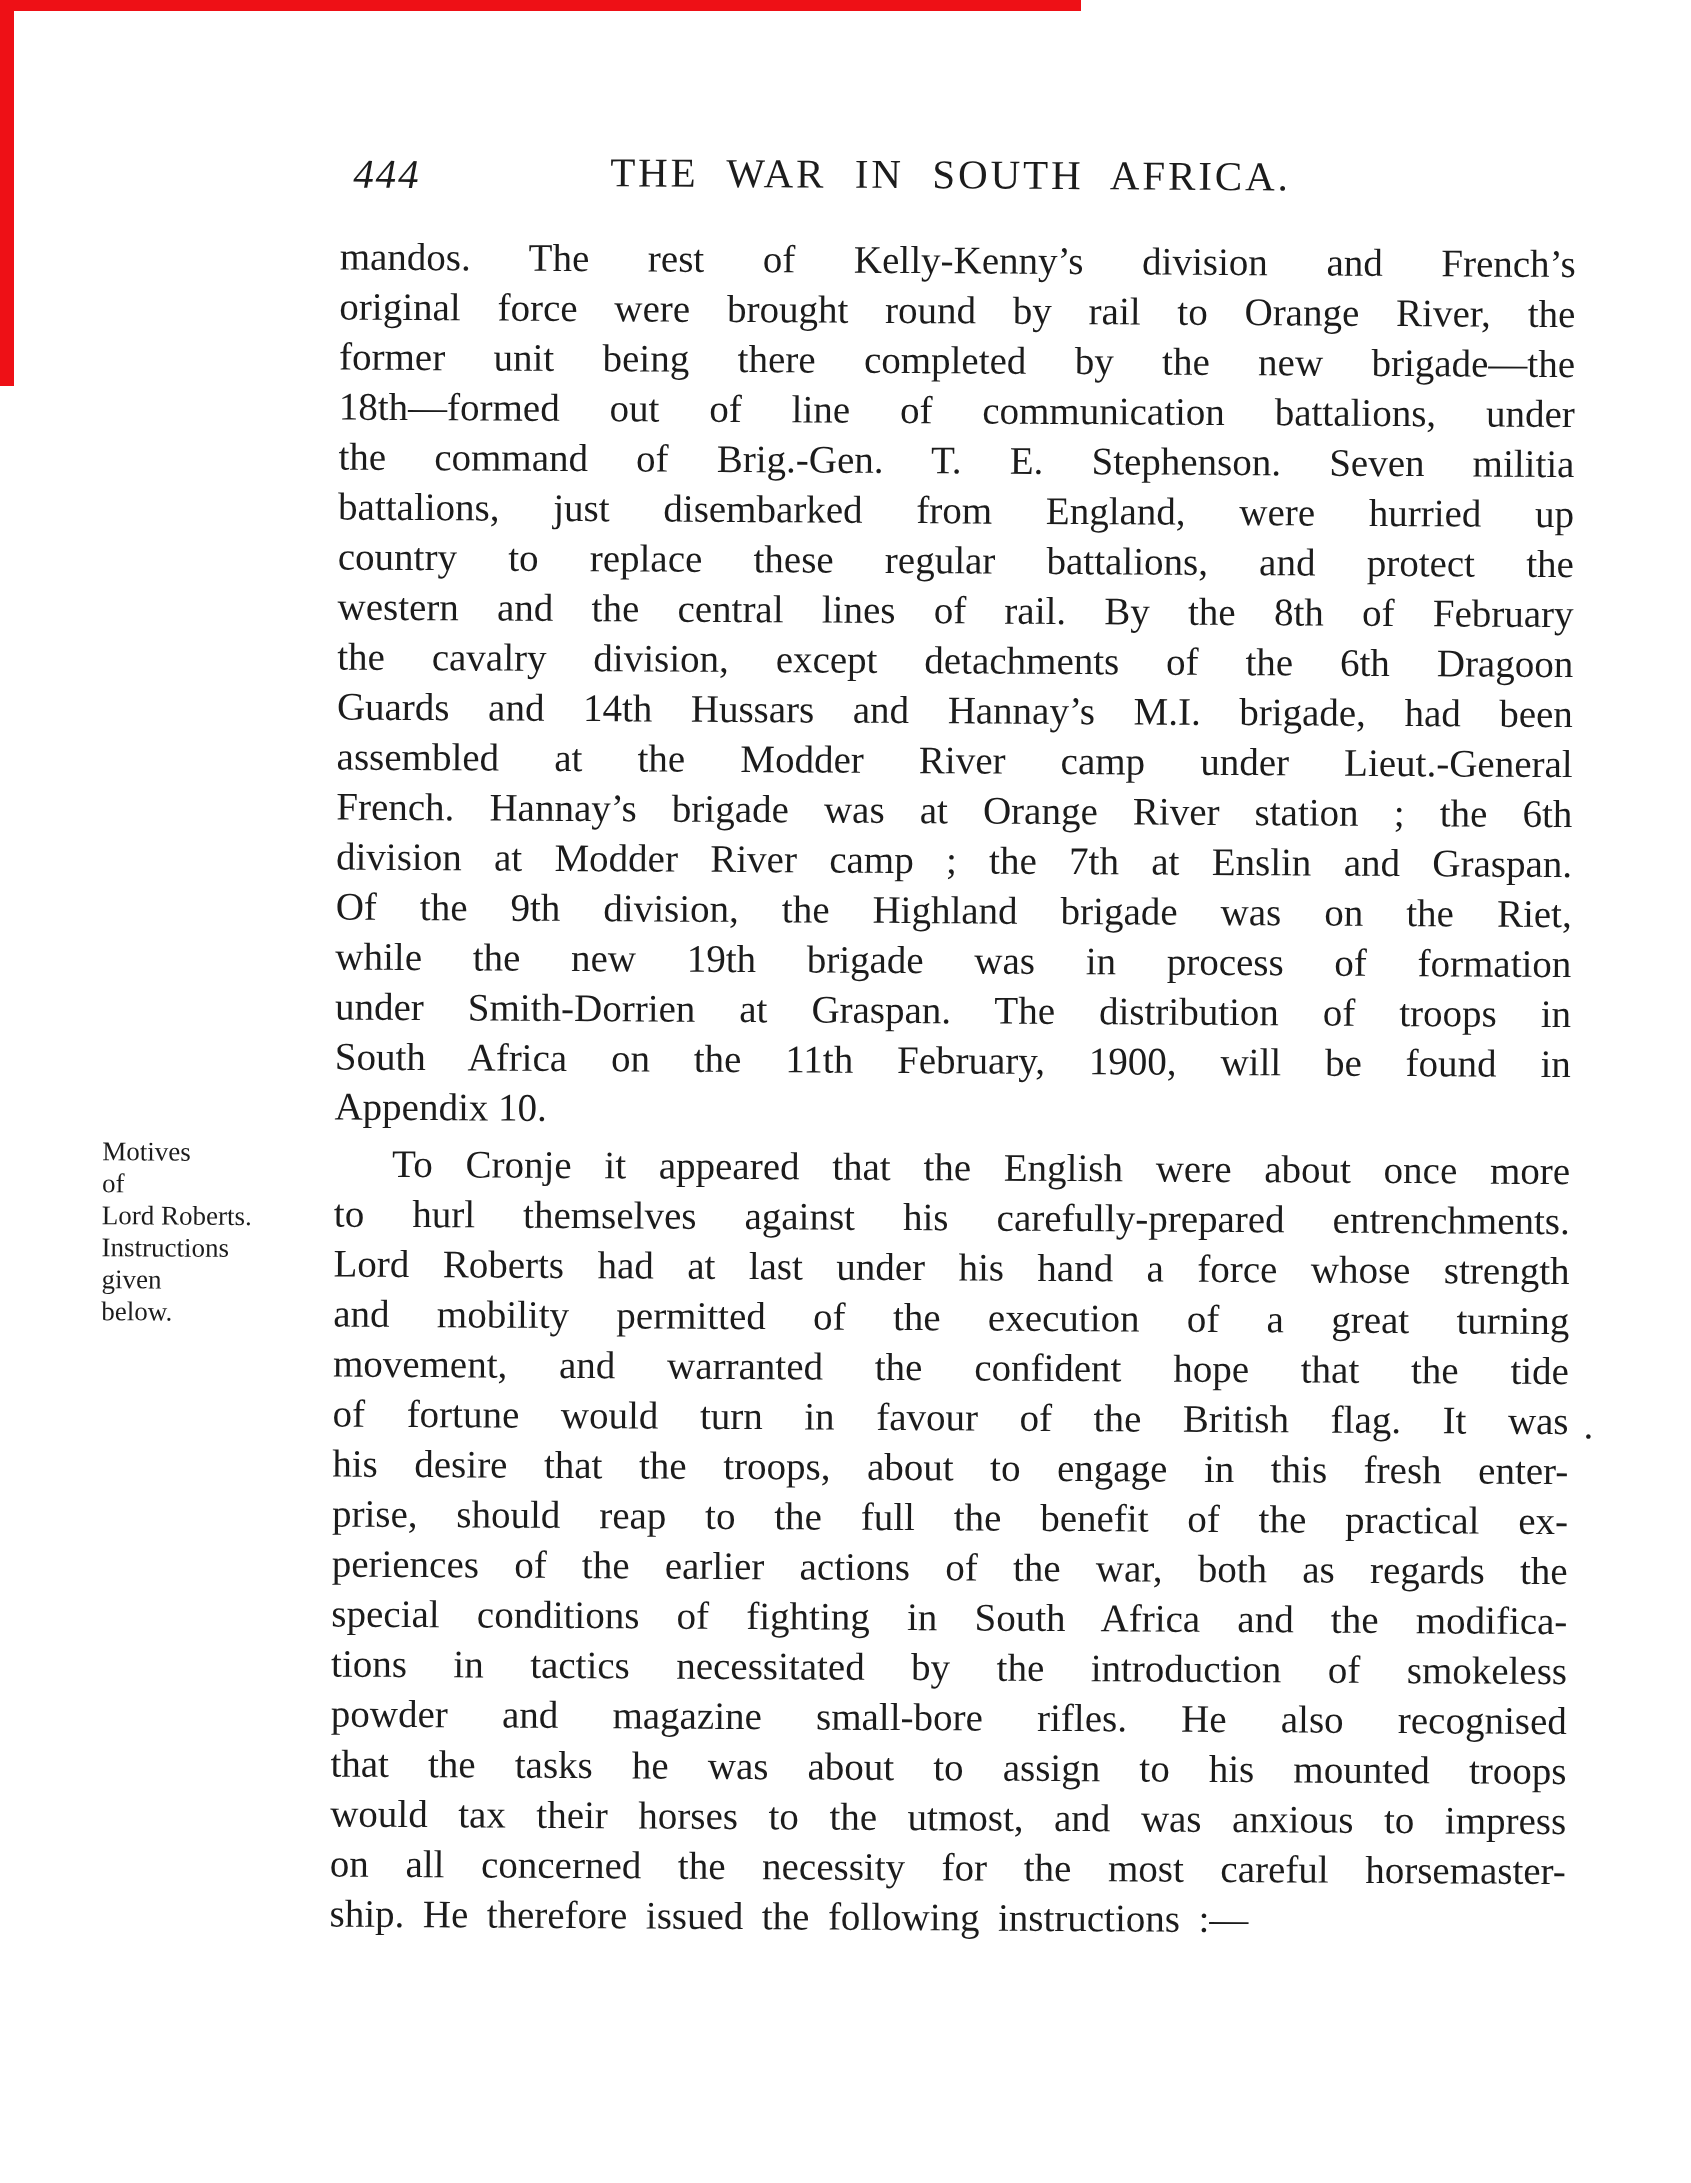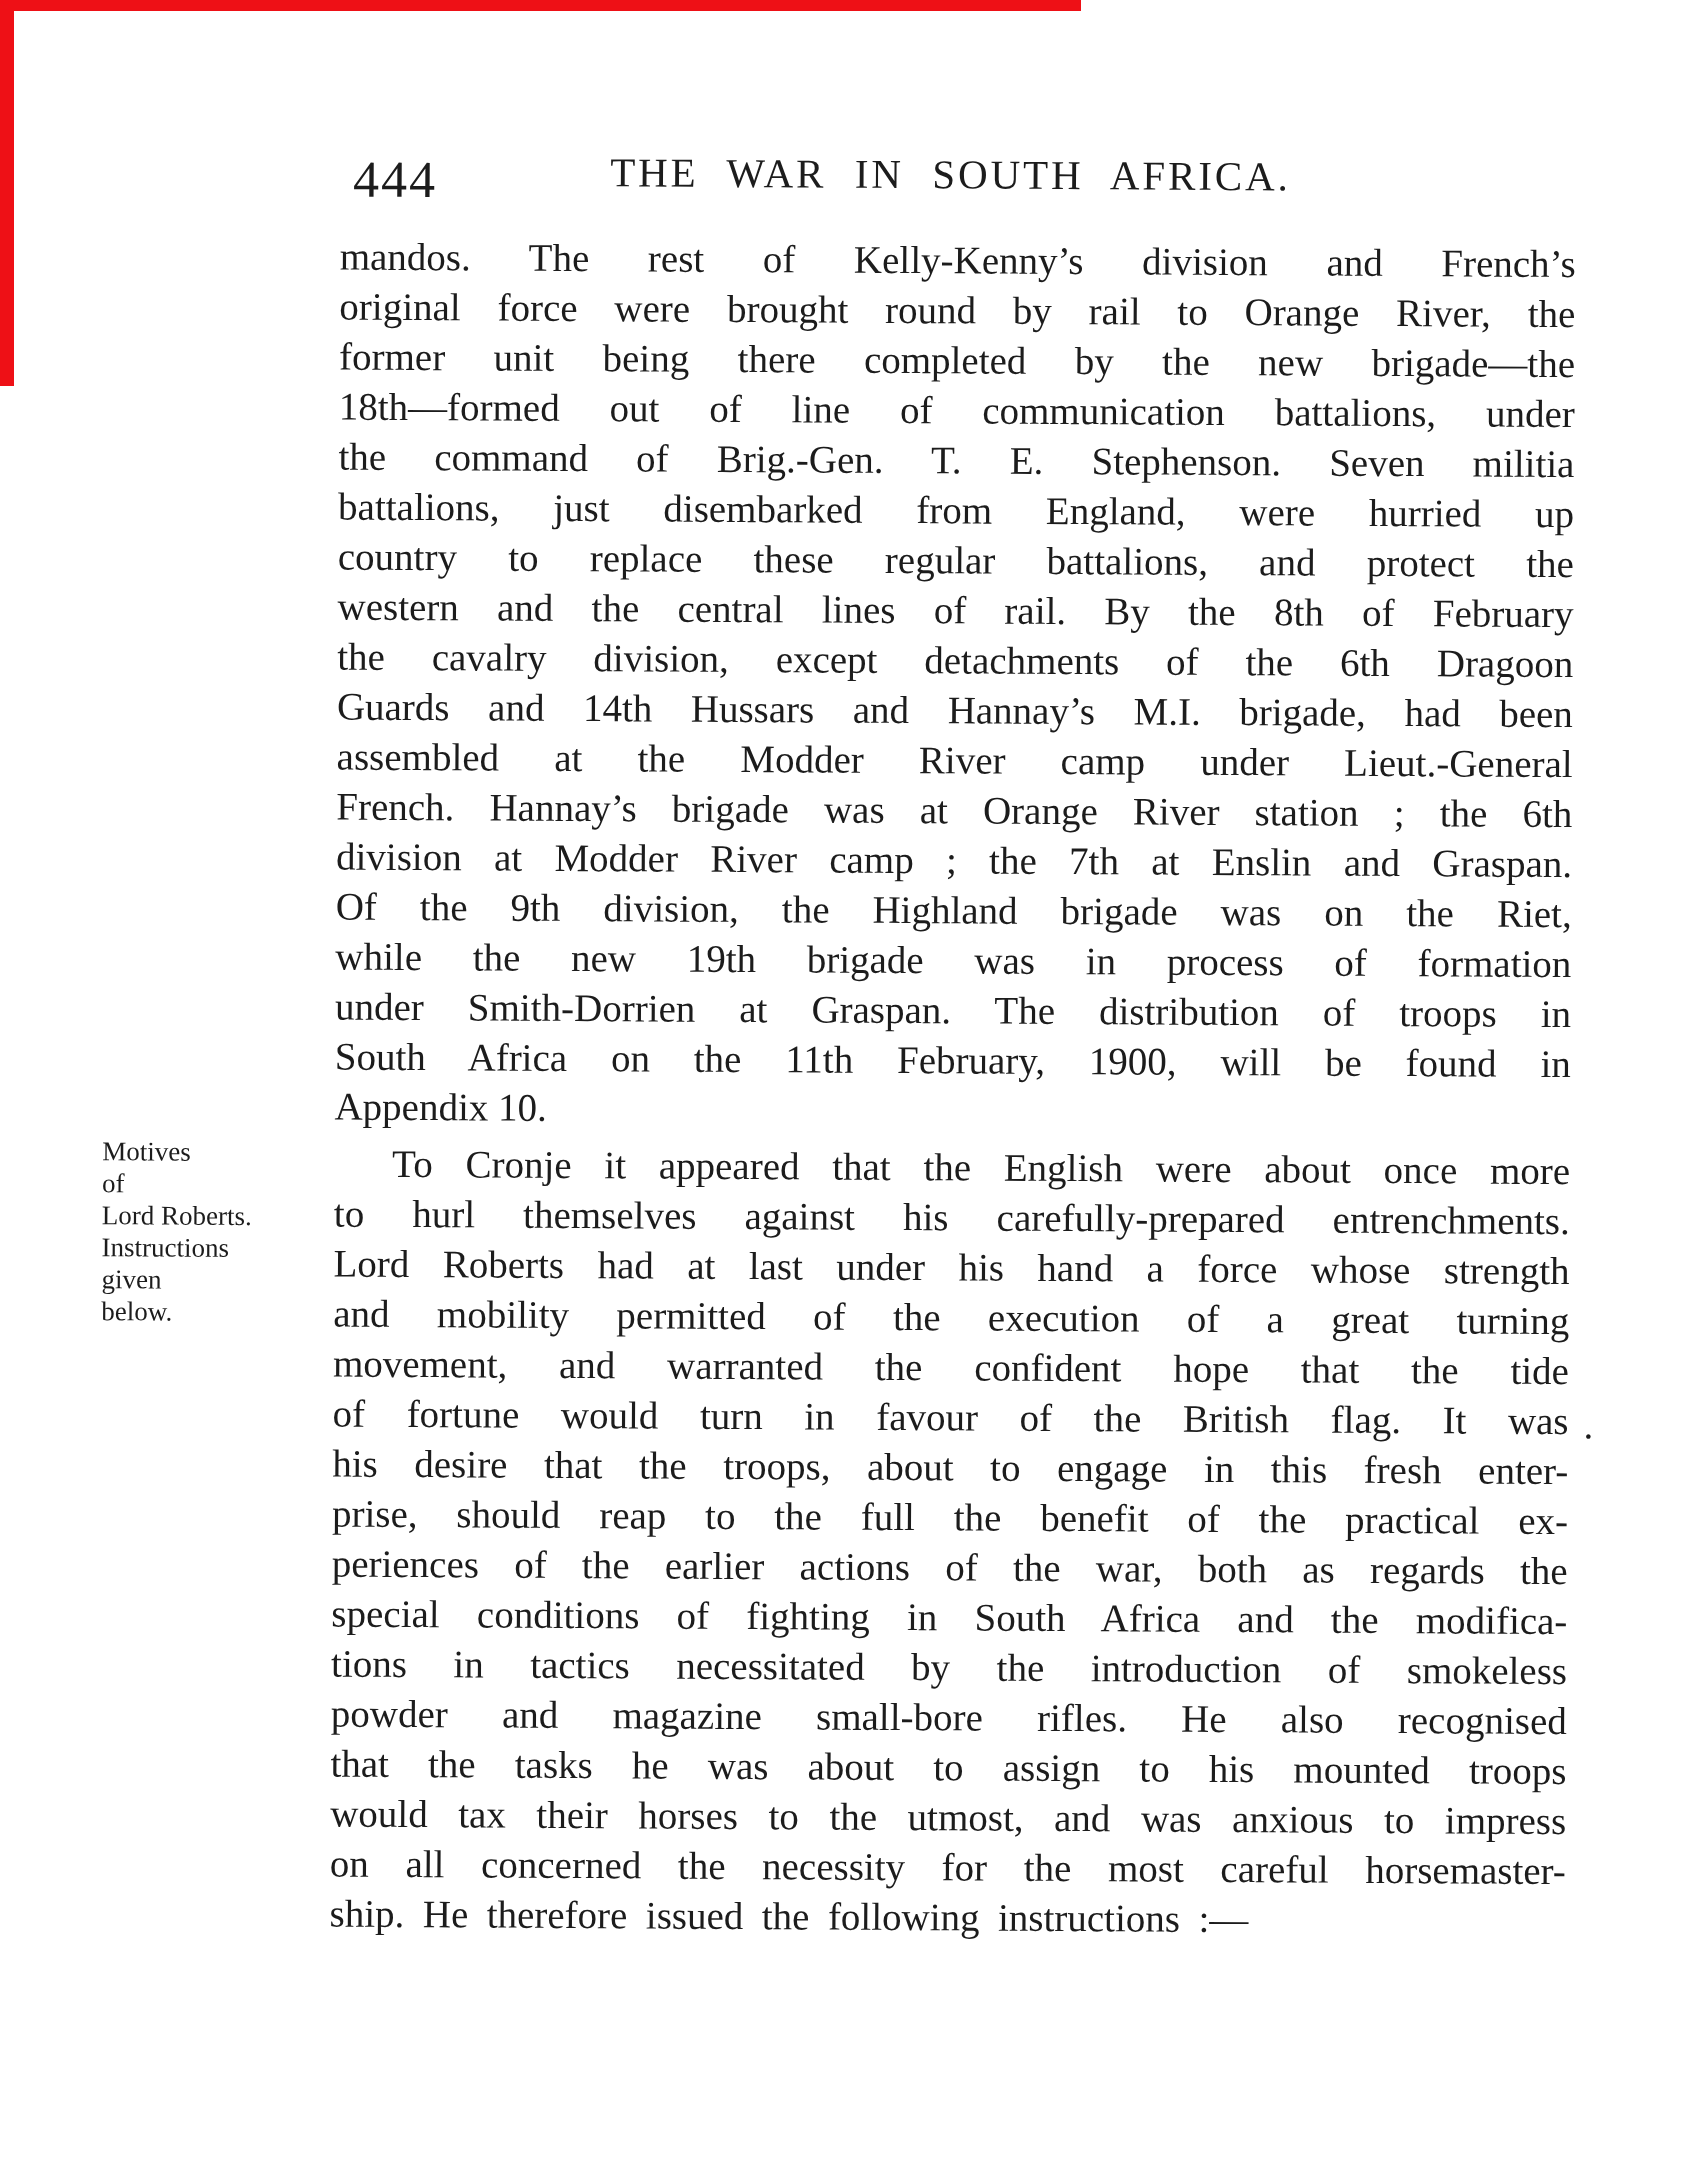--- a/index.html
+++ b/index.html
@@ -24,21 +24,21 @@
   
   #scan {
     position: absolute; left: 0; top: 0;
     width: 1692px; height: 2183px;
     transform: rotate(0.35deg);
     transform-origin: 406px 212px;
   }
 
   #page-number {
     position: absolute; left: 353px; top: 150px;
-    font-size: 52px; letter-spacing: 1.9px;
+    font-size: 41px; letter-spacing: 1.9px; font-style: italic;
   }
   #running-title {
     position: absolute; left: 610px; top: 147px;
     font-size: 41px; letter-spacing: 2.9px; word-spacing: 15.4px;
     white-space: nowrap;
   }
 
   .para {
     position: absolute; left: 340px; width: 1236px;
     font-size: 39px; line-height: 50px;

